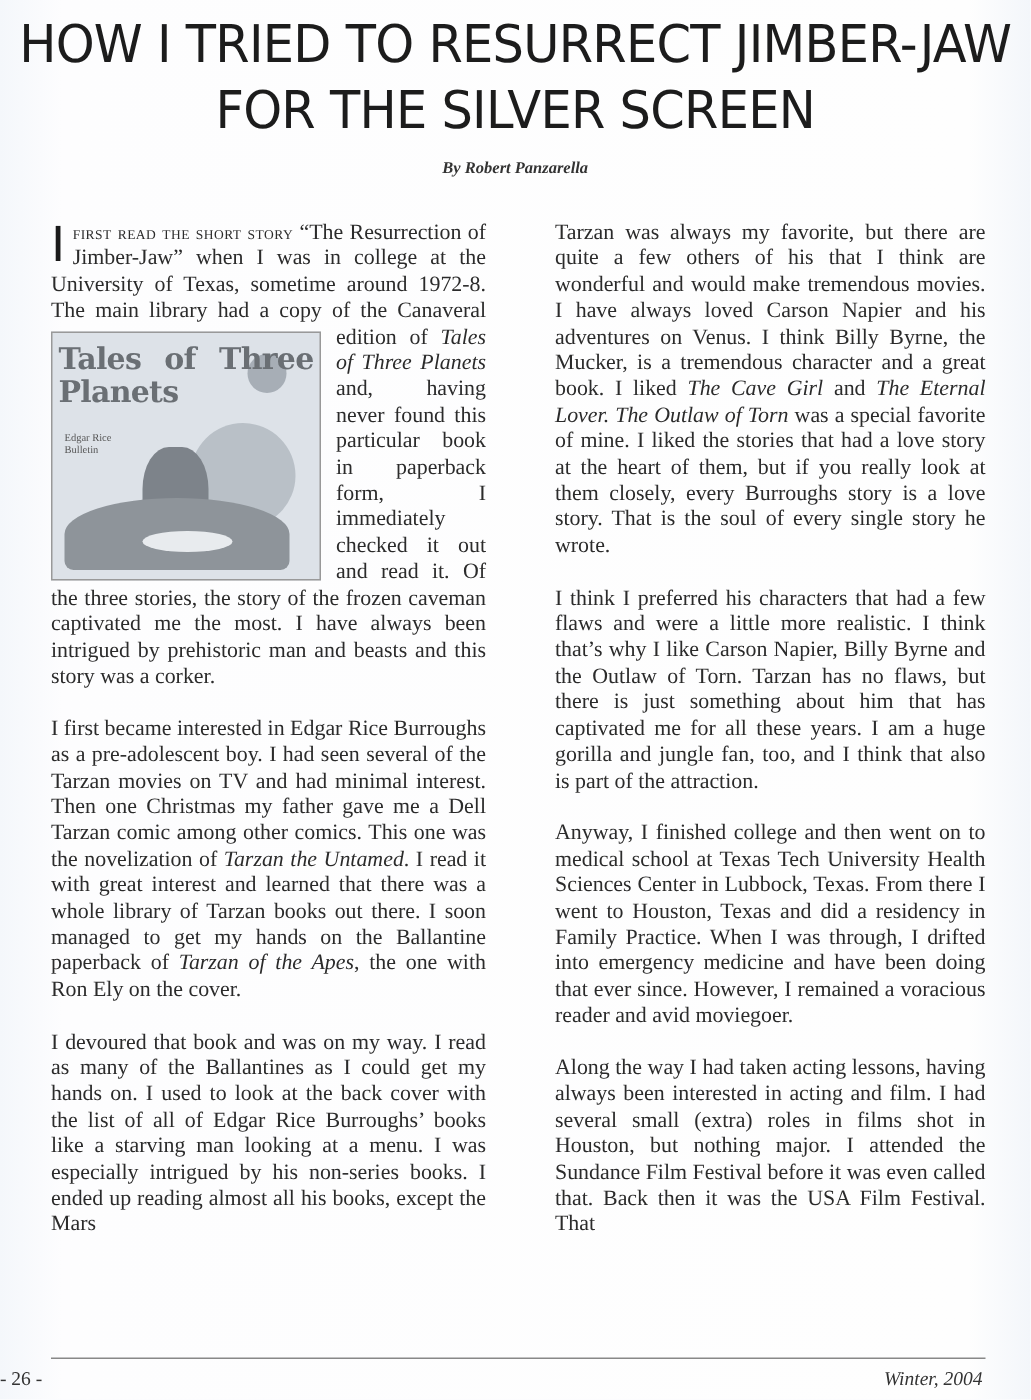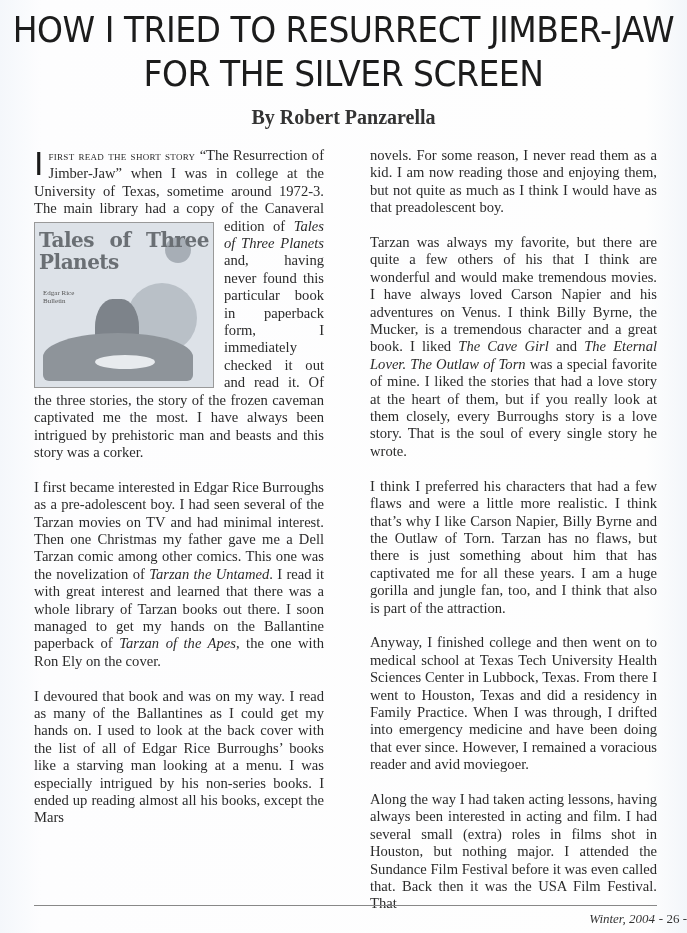--- a/index.html
+++ b/index.html
@@ -17,22 +17,22 @@
     font-family: "DejaVu Sans", sans-serif;
     font-weight: normal;
     font-size: 33px; line-height: 42px;
     letter-spacing: -0.5px;
     color: #1c1c1c;
     transform: scaleY(1.05);
   }
   .title .line { display: block; }
   .byline {
     position: absolute; left: 0; right: 0; top: 106px;
-    text-align: center; font-weight: bold;
-    font-size: 20px; color: #333;
+    text-align: center; font-style: italic; font-weight: bold;
+    font-size: 11px; color: #333;
   }
   .col {
     position: absolute; top: 147px; width: 290px;
     font-size: 14.6px; line-height: 17.4px;
     text-align: justify;
   }
   .col.left { left: 34px; }
   .col.right { left: 370px; width: 287px; }
   .col p { margin: 0 0 17.4px 0; }
   .dropcap {
@@ -55,55 +55,54 @@
   .cover-moon { position: absolute; left: 92px; top: 60px; width: 70px; height: 70px; border-radius: 50%; background: #b9c0c7; }
   .cover-moon2 { position: absolute; left: 130px; top: 14px; width: 26px; height: 26px; border-radius: 50%; background: #a7aeb6; }
   .cover-figure { position: absolute; left: 60px; top: 76px; width: 44px; height: 70px; border-radius: 40% 40% 10% 10%; background: #7d838a; }
   .cover-ground { position: absolute; left: 8px; bottom: 6px; width: 150px; height: 48px; border-radius: 50% 50% 6px 6px; background: #8e949a; }
   .cover-light { position: absolute; left: 60px; bottom: 18px; width: 60px; height: 14px; border-radius: 50%; background: #e8ebee; }
   .footer-rule { position: absolute; left: 34px; right: 30px; top: 905px; border-top: 1px solid #888; }
   .footer {
     position: absolute; top: 911px; font-style: italic; font-size: 13px; color: #333;
   }
   .footer.left { left: 36px; margin-top: 37px; }
-  .footer.center { left: 0; right: 0; text-align: right; font-style: normal; margin-left: 23px; }
+  .footer.center { left: 0; right: 0; text-align: left; font-style: normal; }
   .footer.right { right: 32px; font-family: Liberation Serif, serif; }
   em { font-style: italic; }
 </style>
 </head>
 <body>
 
 <div class="page">
 
   <h1 class="title" style="margin:0;">
     <span class="line">HOW I TRIED TO RESURRECT JIMBER-JAW</span>
     <span class="line">FOR THE SILVER SCREEN</span>
   </h1>
 
   <div class="byline">By Robert Panzarella</div>
 
   <div class="col left">
     <p>
-      <span class="dropcap">I</span><span class="smallcaps">first read the short story</span><span> “The Resurrection of Jimber-Jaw” when I was in college at the University of Texas, sometime around 1972-3. The main library had a copy of the Canaveral edition of </span>
+      <span class="dropcap">I</span><span class="smallcaps">first read the short story</span><span> “The Resurrection of Jimber-Jaw” when I was in college at the University of Texas, sometime around 1972-8. The main library had a copy of the Canaveral edition of </span>
       <span class="figure">
         <span class="cover-moon"></span>
         <span class="cover-moon2"></span>
         <span class="cover-figure"></span>
         <span class="cover-ground"></span>
         <span class="cover-light"></span>
         <span class="cover-title">Tales of Three Planets</span>
         <span class="cover-author"><span>Edgar Rice</span><br><span>Bulletin</span></span>
       </span><em>Tales of Three Planets</em><span> and, having never found this particular book in paperback form, I immediately checked it out and read it. Of the three stories, the story of the frozen caveman captivated me the most. I have always been intrigued by prehistoric man and beasts and this story was a corker.</span>
     </p>
     <p><span>I first became interested in Edgar Rice Burroughs as a pre-adolescent boy. I had seen several of the Tarzan movies on TV and had minimal interest. Then one Christmas my father gave me a Dell Tarzan comic among other comics. This one was the novelization of </span><em>Tarzan the Untamed</em><span>. I read it with great interest and learned that there was a whole library of Tarzan books out there. I soon managed to get my hands on the Ballantine paperback of </span><em>Tarzan of the Apes</em><span>, the one with Ron Ely on the cover.</span></p>
     <p>I devoured that book and was on my way. I read as many of the Ballantines as I could get my hands on. I used to look at the back cover with the list of all of Edgar Rice Burroughs’ books like a starving man looking at a menu. I was especially intrigued by his non-series books. I ended up reading almost all his books, except the Mars</p>
   </div>
 
   <div class="col right">
-    <p>novels. For some reason, I never read them as a kid. I am now reading those and enjoying them, but not quite as much as I think I would have as that preadolescent boy.</p>
     <p><span>Tarzan was always my favorite, but there are quite a few others of his that I think are wonderful and would make tremendous movies. I have always loved Carson Napier and his adventures on Venus. I think Billy Byrne, the Mucker, is a tremendous character and a great book. I liked </span><em>The Cave Girl</em><span> and </span><em>The Eternal Lover. The Outlaw of Torn</em><span> was a special favorite of mine. I liked the stories that had a love story at the heart of them, but if you really look at them closely, every Burroughs story is a love story. That is the soul of every single story he wrote.</span></p>
     <p>I think I preferred his characters that had a few flaws and were a little more realistic. I think that’s why I like Carson Napier, Billy Byrne and the Outlaw of Torn. Tarzan has no flaws, but there is just something about him that has captivated me for all these years. I am a huge gorilla and jungle fan, too, and I think that also is part of the attraction.</p>
     <p>Anyway, I finished college and then went on to medical school at Texas Tech University Health Sciences Center in Lubbock, Texas. From there I went to Houston, Texas and did a residency in Family Practice. When I was through, I drifted into emergency medicine and have been doing that ever since. However, I remained a voracious reader and avid moviegoer.</p>
     <p>Along the way I had taken acting lessons, having always been interested in acting and film. I had several small (extra) roles in films shot in Houston, but nothing major. I attended the Sundance Film Festival before it was even called that. Back then it was the USA Film Festival. That</p>
   </div>
 
   <div class="footer-rule"></div>
   <div class="footer left">Burroughs Bulletin</div>
   <div class="footer center">- 26 -</div>
   <div class="footer right">Winter, 2004</div>

